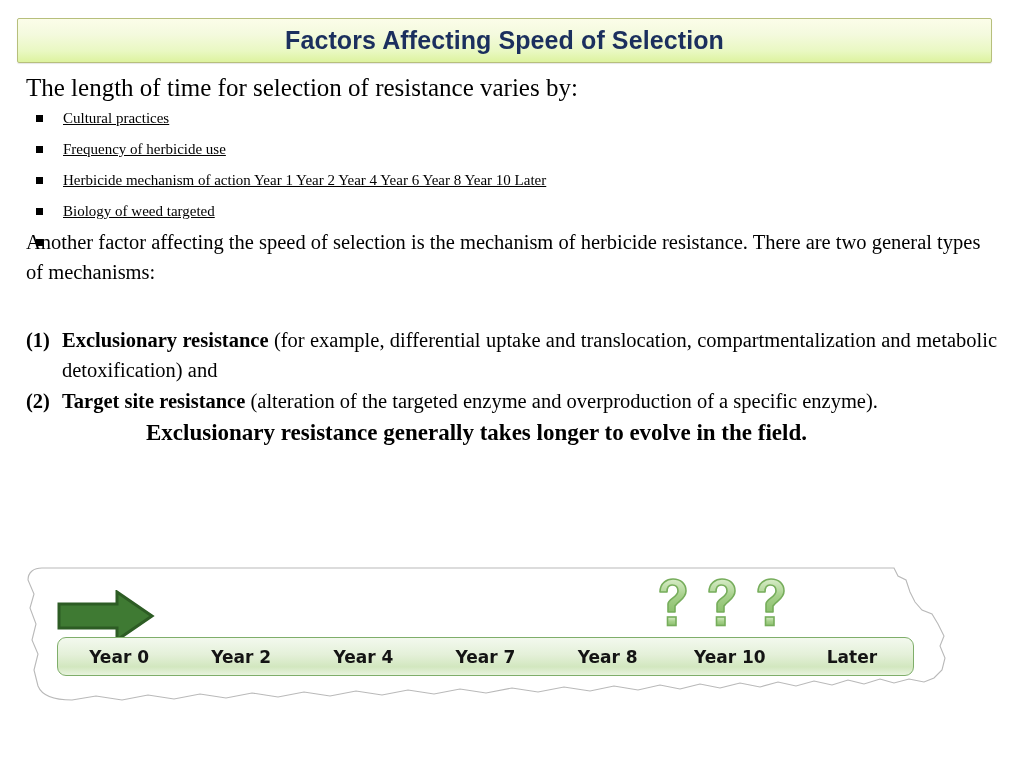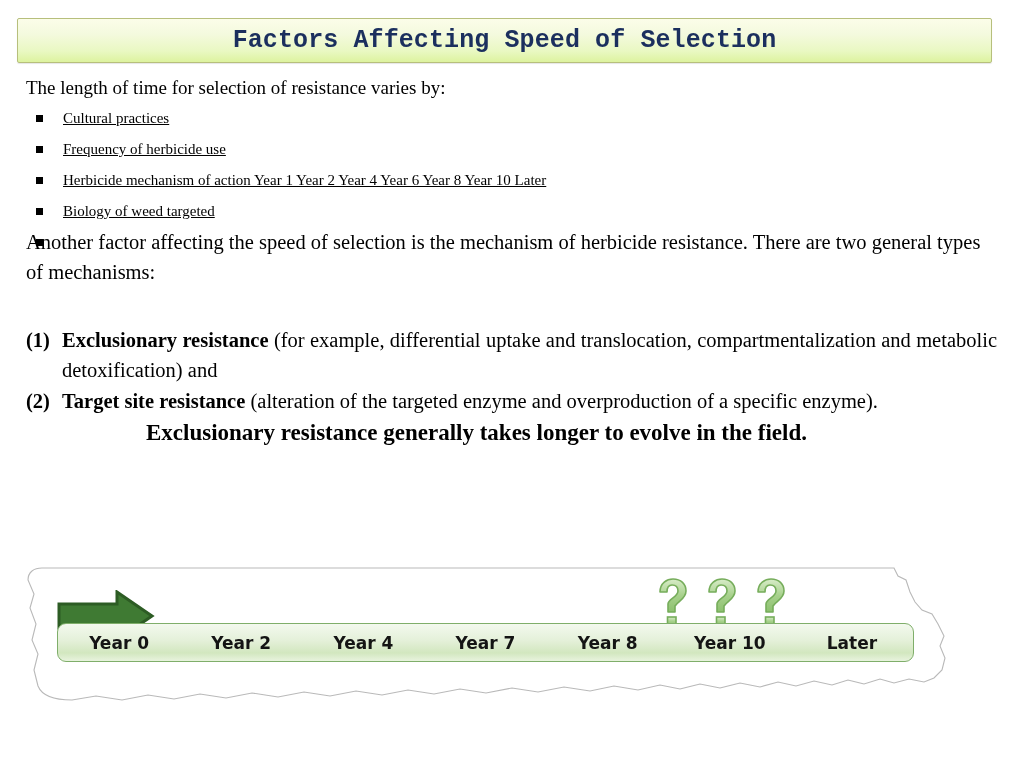--- a/index.html
+++ b/index.html
@@ -26,37 +26,37 @@
     box-sizing: border-box;
     border: 1px solid #b7bf7c;
     border-radius: 2px;
     background: linear-gradient(to bottom, #fbfde9 0%, #f4fade 35%, #e9f8c2 75%, #ddf39f 100%);
     display: flex;
     align-items: center;
     justify-content: center;
     box-shadow: 0 1px 1px rgba(0,0,0,0.10);
   }
   .title-text {
-    font-family: Liberation Mono, monospace;
+    font-family: Liberation Sans, sans-serif;
     font-weight: bold;
     font-size: 25px;
     color: #1b2f5e;
     letter-spacing: 0.1px;
     white-space: nowrap;
   }
 
   
   .content {
     position: absolute;
     left: 26px;
     top: 72px;
     width: 972px;
   }
   .lead {
-    font-size: 19px;
+    font-size: 25px;
     line-height: 31px;
     white-space: nowrap;
   }
   .bullets {
     margin: 0;
     padding: 0;
     list-style: none;
   }
   .bullet-item {
     font-size: 15px;
@@ -134,21 +134,21 @@
   .qmarks {
     position: absolute;
     left: 640px;
     top: 12px;
     display: flex;
     gap: 13px;
   }
   .timeline-bar {
     position: absolute;
     left: 43px;
-    top: 57px;
+    top: 71px;
     width: 857px;
     height: 39px;
     box-sizing: border-box;
     border: 1.5px solid #7fae6a;
     border-radius: 9px;
     background: linear-gradient(to bottom, #f3f9ee 0%, #e4f0d9 45%, #d2e7bf 78%, #e8f3de 100%);
     display: flex;
     align-items: center;
   }
   .tl-label {

